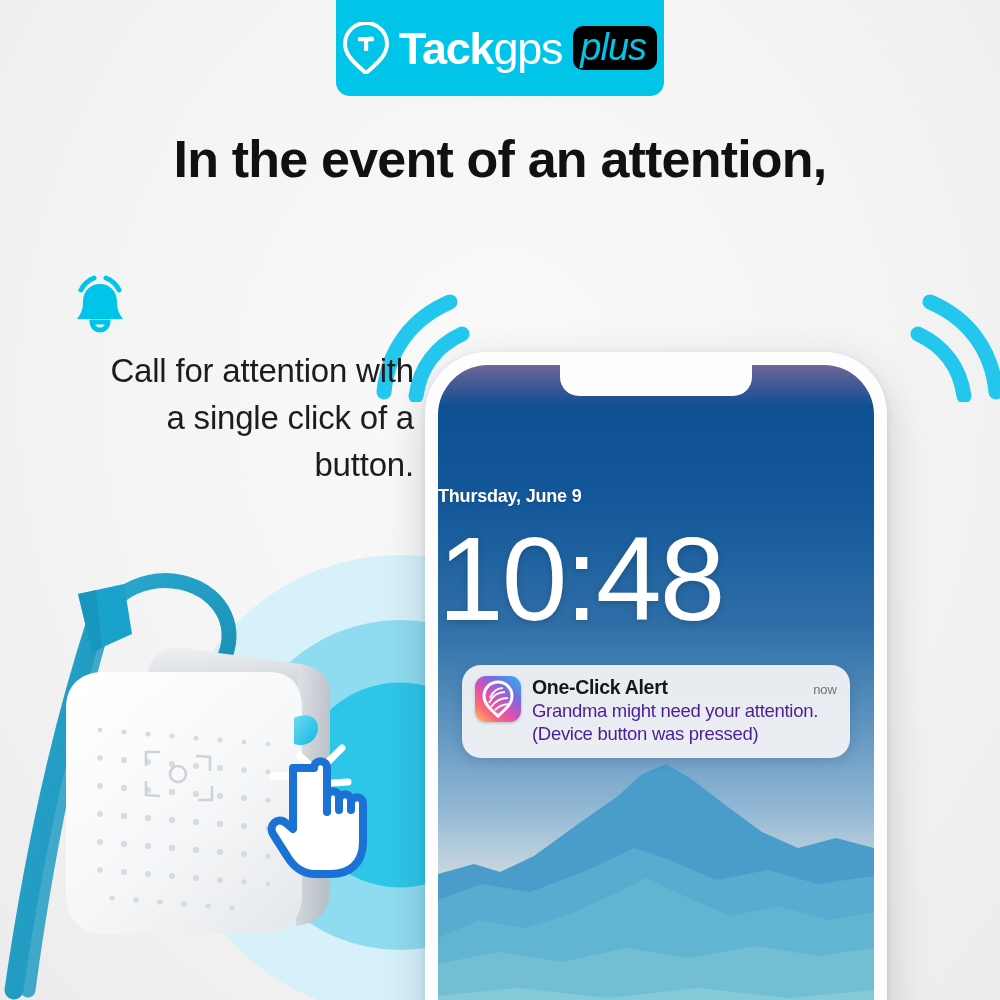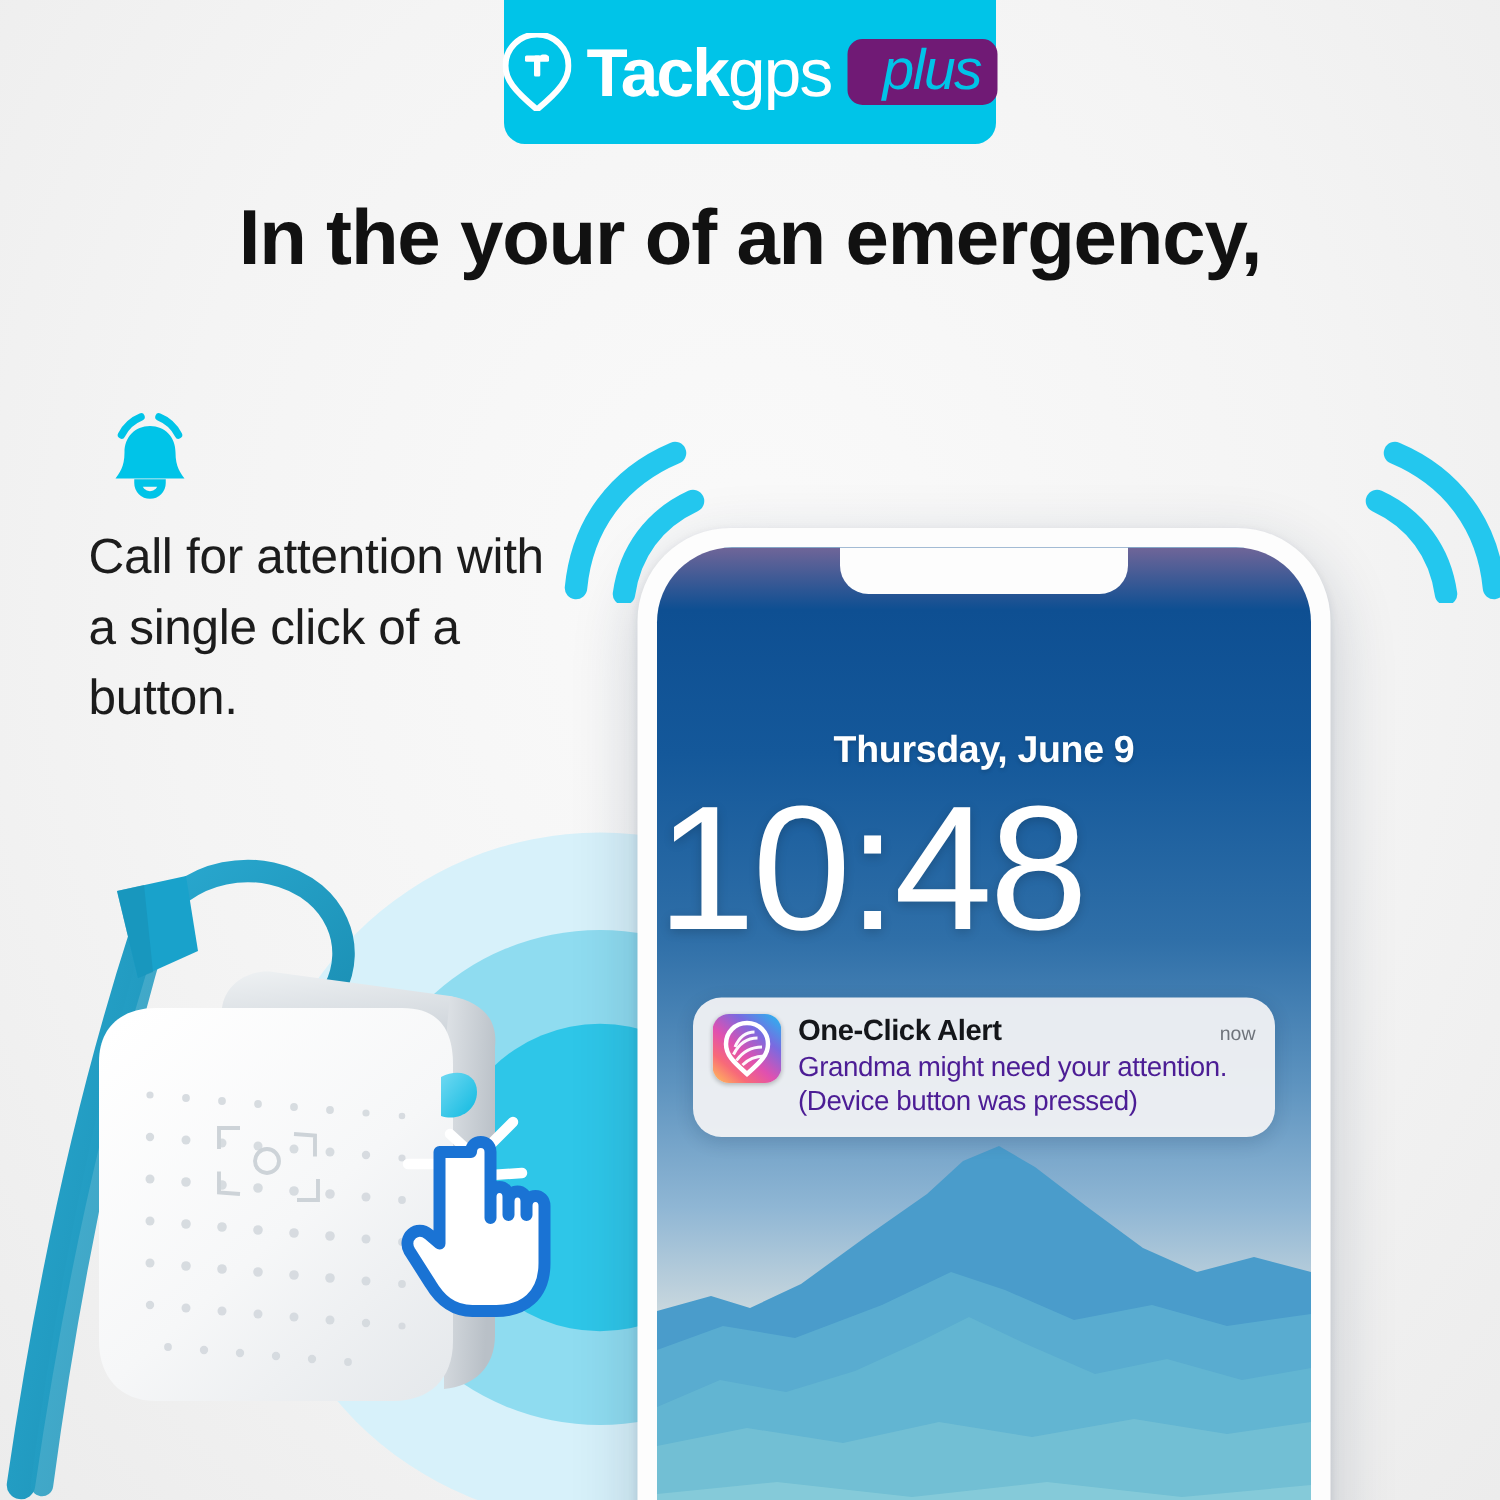--- a/index.html
+++ b/index.html
@@ -11,34 +11,34 @@
   #stage{position:absolute;inset:0;width:1000px;height:1000px;overflow:hidden;
          background:radial-gradient(ellipse at 50% 40%, #fafafa 0%, #f4f4f4 55%, #ececec 100%);}
 
   
   .logo-bar{position:absolute;left:336px;top:0;width:328px;height:96px;
             background:var(--brand,#00c4e8);border-radius:0 0 14px 14px;
             display:flex;align-items:center;justify-content:center;gap:4px;z-index:40;}
   .logo-pin{width:46px;height:52px;margin-right:6px;flex:0 0 auto;}
   .logo-word{font-size:45px;font-weight:700;color:#fff;letter-spacing:-1.2px;line-height:1;}
   .logo-word .light{font-weight:400;}
-  .logo-plus{margin-left:7px;background:#701a75;border-radius:10px;padding:2px 11px 4px 23px;
+  .logo-plus{margin-left:7px;background:#000000;border-radius:10px;padding:2px 11px 4px 7px;
              display:inline-block;}
   .logo-plus span{font-size:38px;font-style:italic;font-weight:400;color:var(--brand,#00c4e8);
                   letter-spacing:-1px;line-height:1;}
 
   
   .headline{position:absolute;left:0;top:128px;width:1000px;text-align:center;z-index:35;
             font-size:52px;font-weight:700;color:#111;line-height:1.22;letter-spacing:-0.8px;}
   .headline .accent{color:var(--brand,#00c4e8);}
 
   
   .bell-wrap{position:absolute;left:68px;top:274px;width:64px;height:66px;z-index:35;}
-  .blurb{position:absolute;left:59px;top:348px;width:330px;z-index:35;
-         font-size:33px;line-height:1.42;color:#1c1c1c;font-weight:400;letter-spacing:-0.2px;}
+  .blurb{position:absolute;left:84px;top:348px;width:330px;z-index:35;
+         font-size:33px;line-height:1.42;color:#1c1c1c;font-weight:400;letter-spacing:-0.2px;text-align:right;}
 
   
   .rings{position:absolute;left:120px;top:505px;width:560px;height:560px;z-index:5;}
   .ring{position:absolute;border-radius:50%;left:50%;top:50%;transform:translate(-50%,-50%);}
   .r1{width:460px;height:460px;background:#d7f1fa;}
   .r2{width:330px;height:330px;background:#8fdcf0;}
   .r3{width:205px;height:205px;background:#2ec6e8;}
 
   
   .device-layer{position:absolute;left:0;top:560px;width:460px;height:440px;z-index:12;}
@@ -55,22 +55,22 @@
          padding:13px 13px 0 13px;box-sizing:border-box;}
   .screen{position:relative;width:436px;height:687px;border-radius:50px 50px 0 0;
           overflow:hidden;
           background:linear-gradient(180deg,
             #0d4d8f 0%, #1059 0%, #0e4f92 6%, #14589a 20%,
             #2f6fa8 38%, #5d93bf 52%, #8fb6d4 64%,
             #c8d7de 74%, #efe7d2 84%, #f6efd9 90%, #f3ecd6 100%);}
   .notch{position:absolute;left:50%;top:0;transform:translateX(-50%);
          width:192px;height:31px;background:#fdfdfd;border-radius:0 0 19px 19px;z-index:6;}
 
-  .lock-date{position:absolute;left:0;top:121px;width:100%;text-align:center;z-index:5;
-             color:#fff;font-size:25px;font-weight:700;letter-spacing:-0.2px;
+  .lock-date{position:absolute;left:0;top:121px;width:100%;text-align:left;z-index:5;
+             color:#fff;font-size:18px;font-weight:700;letter-spacing:-0.2px;
              text-shadow:0 1px 3px rgba(0,0,0,.16);}
   .lock-time{position:absolute;left:0;top:150px;width:100%;text-align:left;z-index:5;
              color:#fff;font-size:118px;font-weight:400;letter-spacing:-2px;line-height:1.1;
              text-shadow:0 2px 7px rgba(0,0,0,.18);}
 
   
   .notif{position:absolute;left:24px;top:300px;width:388px;z-index:8;
          background:rgba(242,242,244,.94);border-radius:19px;
          padding:11px 13px 13px 13px;box-sizing:border-box;display:flex;gap:11px;
          box-shadow:0 3px 12px rgba(10,30,60,.16);}
@@ -97,21 +97,21 @@
       <rect x="21" y="15" width="4.2" height="14" rx="1" fill="#fff"></rect>
       <rect x="25.2" y="14.4" width="5" height="3.4" rx="1.5" fill="#fff"></rect>
     </svg>
     <div class="logo-word"><span>Tack</span><span class="light">gps</span></div>
     <div class="logo-plus">
       <span>plus</span>
     </div>
   </div>
 
   <div class="headline">
-    <div>In the your of an emergency,</div>
+    <div>In the event of an attention,</div>
   </div>
 
   <div class="bell-wrap">
     <svg viewBox="0 0 64 66" width="64" height="66">
       <g fill="none" stroke="#00c4e8" stroke-width="5" stroke-linecap="round">
         <path d="M13 16C16 10 21 6 26 4"></path>
         <path d="M51 16C48 10 43 6 38 4"></path>
       </g>
       <path d="M32 10c-10 0-17 7.5-17 17.5 0 10-3.5 14-6 17.5h46c-2.5-3.5-6-7.5-6-17.5C49 17.5 42 10 32 10z" fill="#00c4e8"></path>
       <path d="M24 48a8 8 0 0 0 16 0z" fill="none" stroke="#00c4e8" stroke-width="5"></path>

